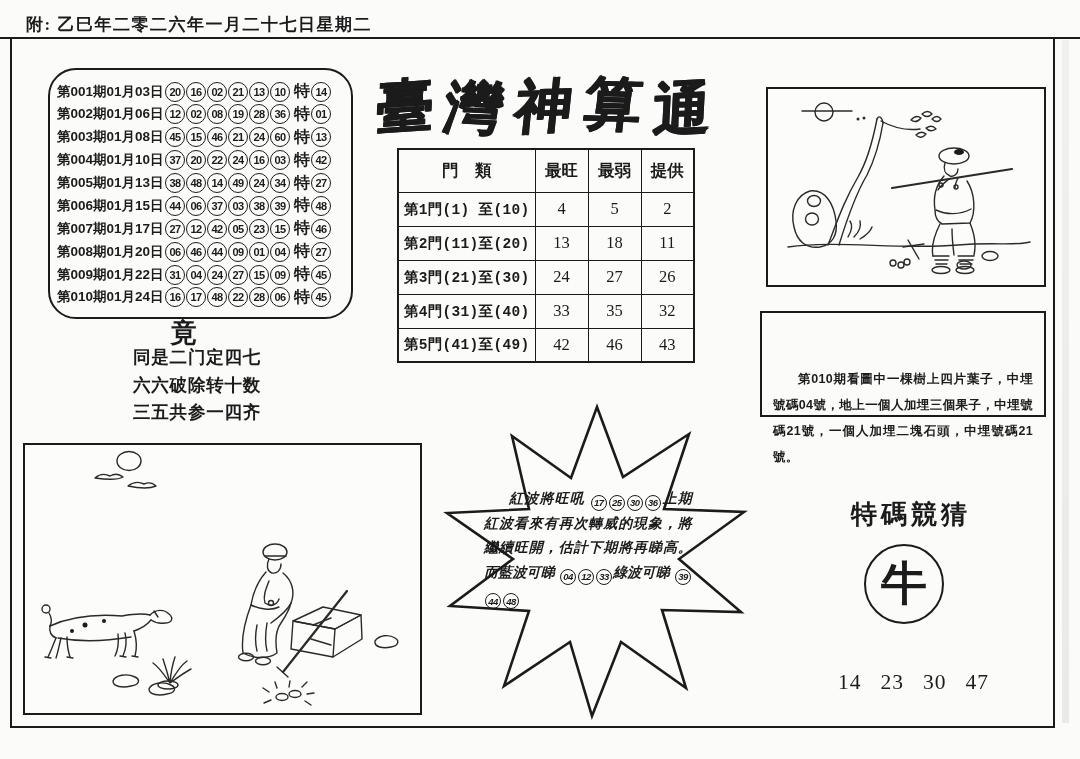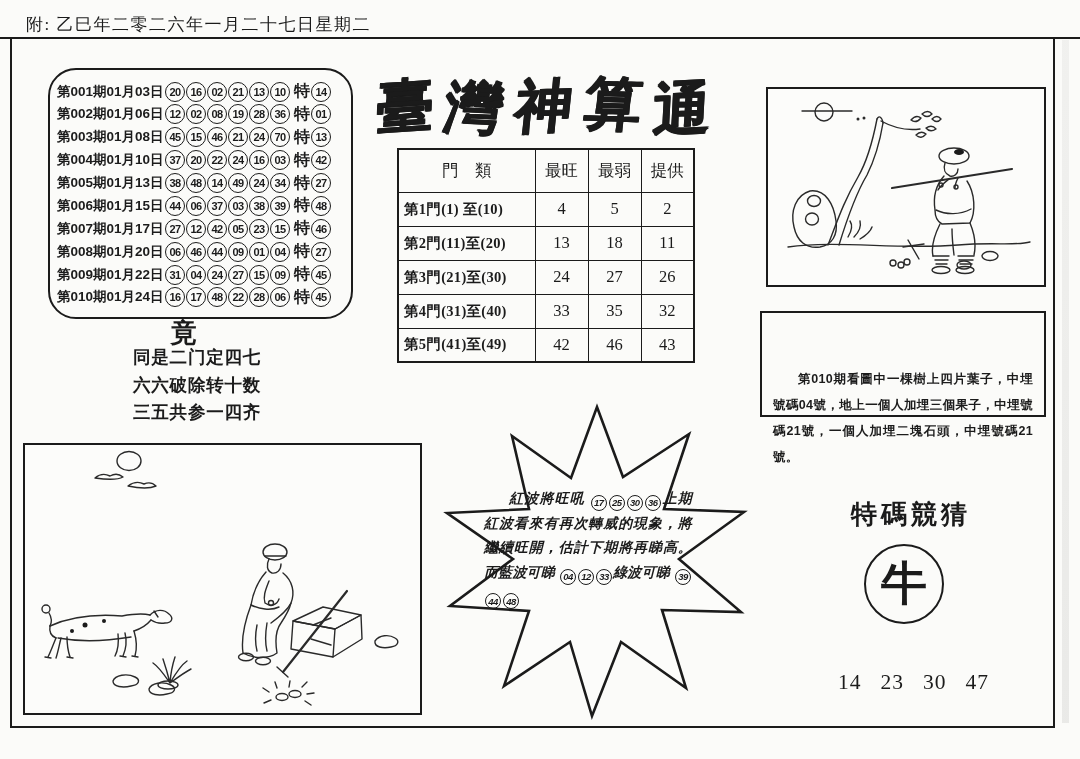--- a/index.html
+++ b/index.html
@@ -6,21 +6,21 @@
   html,body { background:#e9e9e7; }
   .page {
     position:relative; width:1080px; height:759px;
     background:#fbfbf9; color:#1b1b1b; overflow:hidden;
     font-family:"Liberation Serif","DejaVu Serif",serif;
   }
   .sans { font-family:"Liberation Sans","DejaVu Sans",sans-serif; }
 
   .date-line {
     position:absolute; left:26px; top:13px;
-    font-weight:400; font-size:17px; letter-spacing:1.5px;
+    font-weight:700; font-size:17px; letter-spacing:1.5px;
   }
   .top-rule { position:absolute; left:0; top:37px; width:1080px; height:2px; background:#1b1b1b; }
   .frame {
     position:absolute; left:10px; top:37px; width:1045px; height:691px;
     border:2px solid #1b1b1b;
   }
   .scan-streak{ position:absolute; left:1062px; top:40px; width:7px; height:683px;
     background:linear-gradient(180deg,#ececea, #e2e2e0); opacity:.7; }
 
   
@@ -61,27 +61,27 @@
   .mast-char:nth-child(4){ transform:rotate(2deg) skewX(-5deg) translateY(-2px); }
   .mast-char:nth-child(5){ transform:rotate(-3deg) skewX(-6deg) translateY(3px); }
 
   
   .stats-table {
     position:absolute; left:397px; top:148px; width:298px;
     border-collapse:collapse; table-layout:fixed;
     border:2.5px solid #1b1b1b;
   }
   .stats-table th, .stats-table td { border:1.6px solid #1b1b1b; text-align:center; }
-  .stats-table th { height:43px; font-weight:400; font-size:16.5px;
+  .stats-table th { height:43px; font-weight:700; font-size:16.5px;
     font-family:"Liberation Sans","DejaVu Sans",sans-serif; }
   .stats-table td { height:34px; font-size:16.5px; }
   .stats-table .cat { width:137px; }
   .stats-table td.cat {
     text-align:left; padding-left:5px; font-weight:700; font-size:14.5px;
-    font-family:Liberation Serif, serif; letter-spacing:0.3px;
+    font-family:Liberation Mono, monospace; letter-spacing:0.3px;
   }
 
   
   .right-illus {
     position:absolute; left:766px; top:87px; width:280px; height:200px;
     border:2px solid #1b1b1b; background:#fcfcfa;
   }
   .note-box {
     position:absolute; left:760px; top:311px; width:286px; height:106px;
     border:2px solid #1b1b1b; padding:9px 11px 0 11px;
@@ -174,21 +174,21 @@
         <span class="te-label sans">特</span>
         <span class="num-circle">01</span>
       </div>
       <div class="result-row">
         <span class="row-label">第003期01月08日</span>
         <span class="num-circle">45</span>
         <span class="num-circle">15</span>
         <span class="num-circle">46</span>
         <span class="num-circle">21</span>
         <span class="num-circle">24</span>
-        <span class="num-circle">70</span>
+        <span class="num-circle">60</span>
         <span class="te-label sans">特</span>
         <span class="num-circle">13</span>
       </div>
       <div class="result-row">
         <span class="row-label">第004期01月10日</span>
         <span class="num-circle">37</span>
         <span class="num-circle">20</span>
         <span class="num-circle">22</span>
         <span class="num-circle">24</span>
         <span class="num-circle">16</span>

